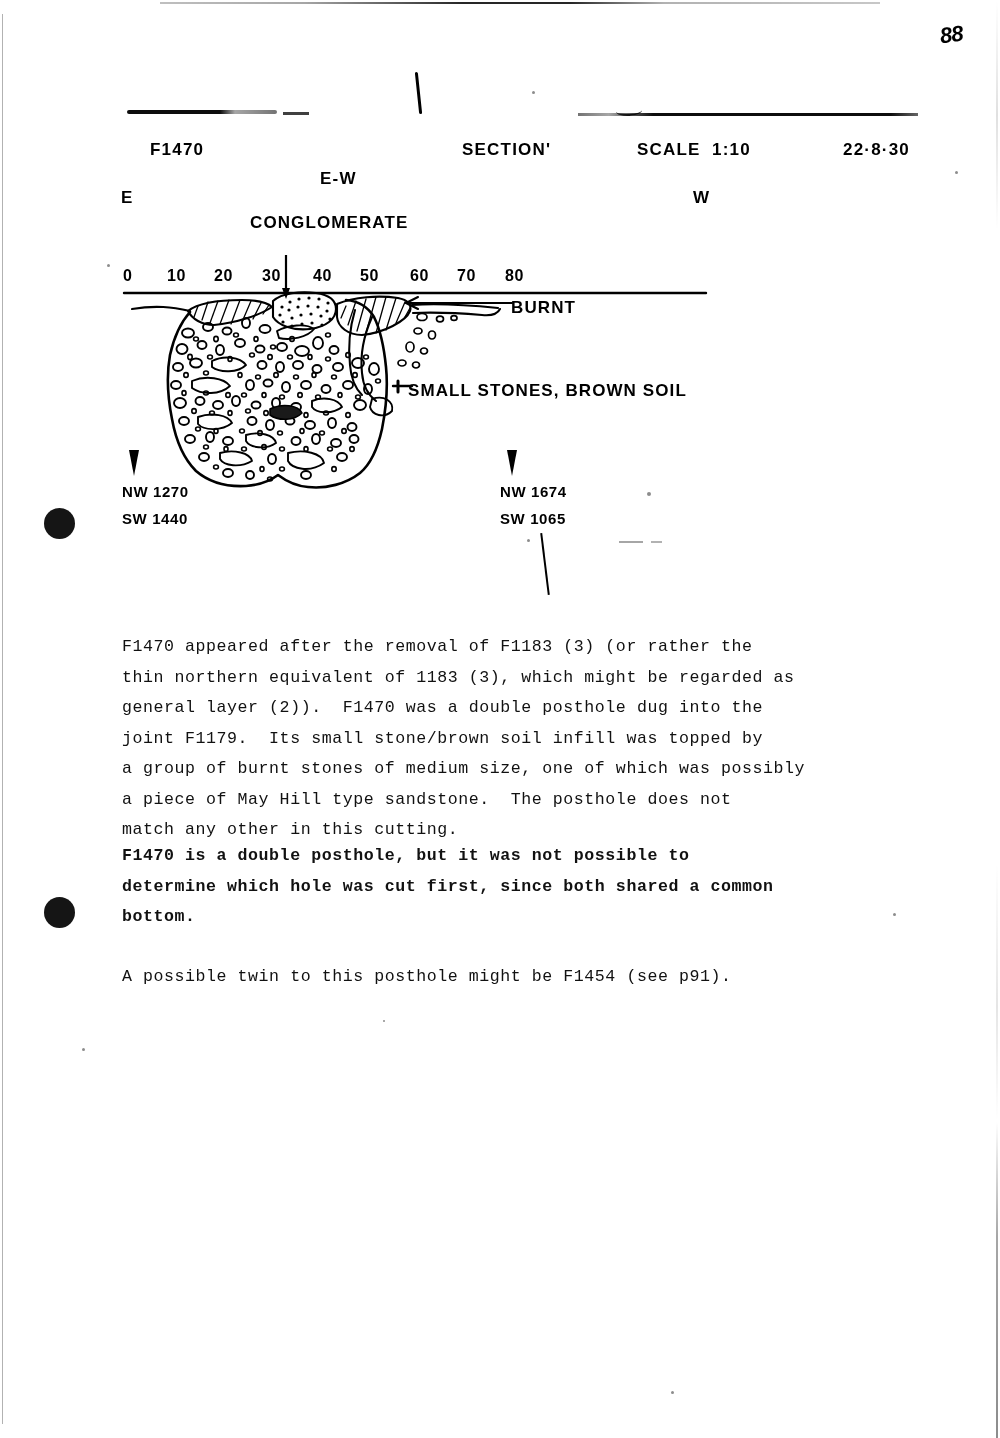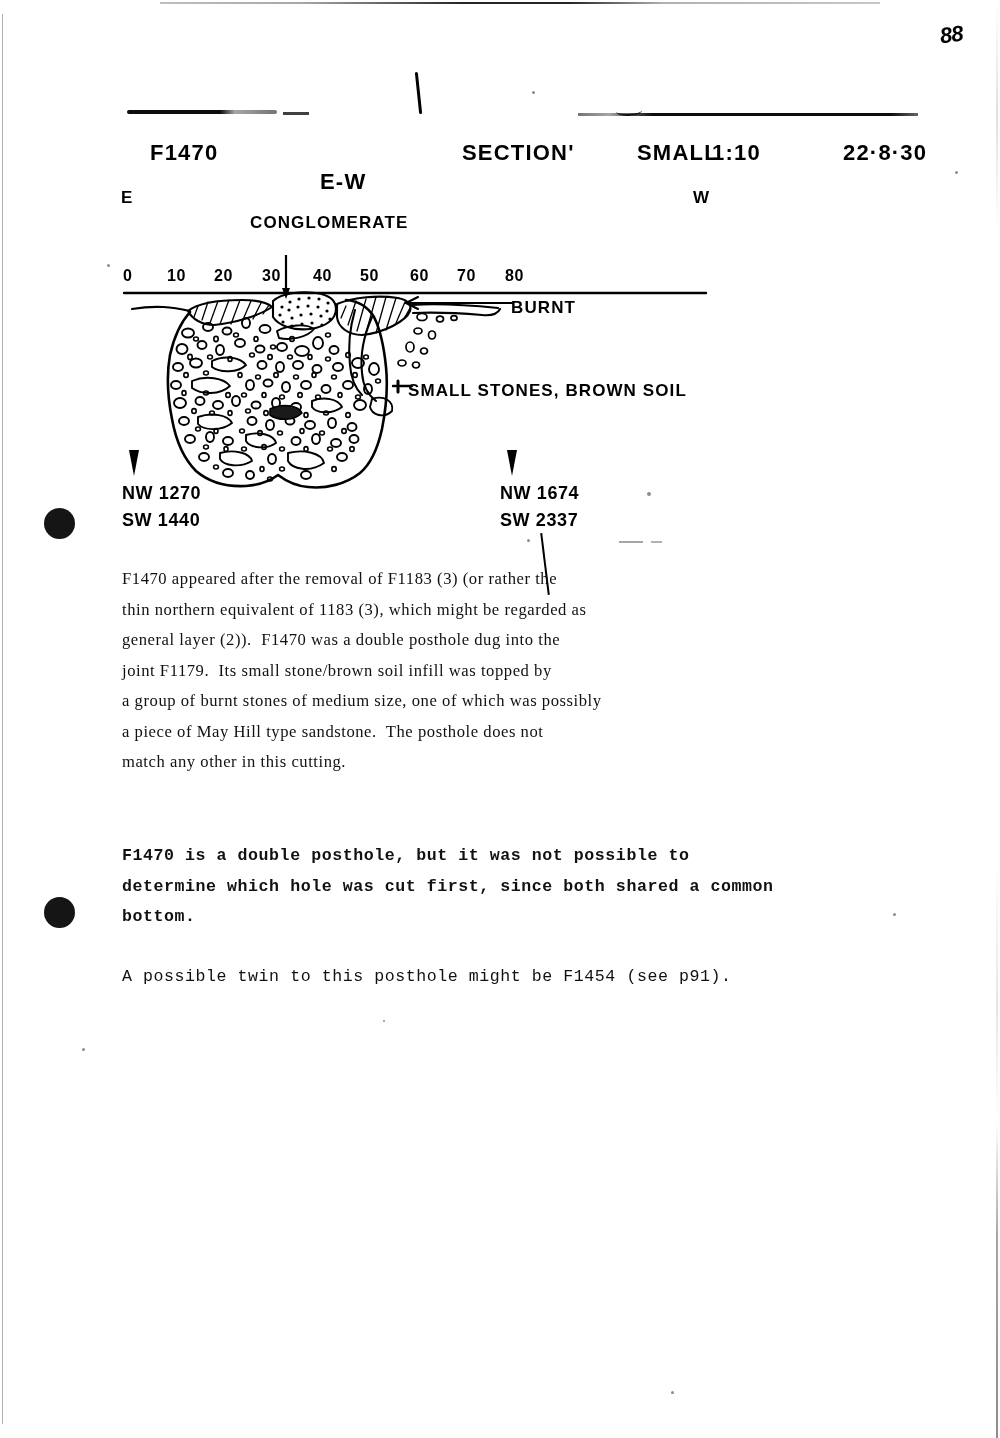--- a/index.html
+++ b/index.html
@@ -107,21 +107,21 @@
     left: 417px; top: 72px;
     width: 3px; height: 42px;
     background: #000;
     transform: skewX(6deg);
     border-radius: 2px;
   }
 
   .hdr-label {
     position: absolute;
     font-family: "Liberation Sans", sans-serif;
-    font-size: 22px;
+    font-size: 17px;
     font-weight: 700;
     letter-spacing: 1.2px;
     white-space: nowrap;
   }
   .hdr-label.f1470   { left: 150px; top: 140px; }
   .hdr-label.ew      { left: 320px; top: 140px; margin-top: 29px; }
   .hdr-label.section { left: 462px; top: 140px; }
   .hdr-label.scale-w { left: 637px; top: 140px; }
   .hdr-label.scale-v { left: 712px; top: 140px; }
   .hdr-label.date    { left: 843px; top: 140px; }
@@ -157,21 +157,21 @@
     left: 7px; top: 0;
     width: 0; height: 0;
     border-left: 5px solid transparent;
     border-right: 5px solid transparent;
     border-top: 26px solid #000;
   }
   .coord-block .coord-line {
     position: absolute;
     left: 0;
     font-family: "Liberation Sans", sans-serif;
-    font-size: 18px;
+    font-size: 15px;
     font-weight: 700;
     letter-spacing: 0.6px;
     white-space: nowrap;
   }
   .coord-block .line1 { top: 33px; }
   .coord-block .line2 { top: 60px; }
 
   #coord-left  { left: 122px; top: 450px; }
   #coord-right { left: 500px; top: 450px; }
 
@@ -188,21 +188,21 @@
     position: absolute;
     left: 122px;
     width: 800px;
     font-family: "Liberation Mono", "DejaVu Sans Mono", monospace;
     font-size: 16.6px;
     line-height: 30.5px;
     letter-spacing: 0.55px;
     color: #111;
     white-space: pre-wrap;
   }
-  #para-1 { top: 564px; font-family: Liberation Serif, serif; }
+  #para-1 { top: 632px; }
   #para-2 { top: 841px; font-weight: bold; }
   #para-3 { top: 962px; }
 
   
   #section-drawing {
     position: absolute;
     left: 110px;
     top: 255px;
     width: 620px;
     height: 250px;
@@ -234,21 +234,21 @@
 
 <div class="hdr-rule-left"></div>
 <div class="hdr-rule-left-tail"></div>
 <div class="hdr-rule-right"></div>
 <div class="hdr-squiggle"></div>
 <div class="hdr-pen-stroke"></div>
 
 <div class="hdr-label f1470">F1470</div>
 <div class="hdr-label ew">E-W</div>
 <div class="hdr-label section">SECTION'</div>
-<div class="hdr-label scale-w">SMALL</div>
+<div class="hdr-label scale-w">SCALE</div>
 <div class="hdr-label scale-v">1:10</div>
 <div class="hdr-label date">22·8·30</div>
 
 <div class="compass east">E</div>
 <div class="compass west">W</div>
 
 <div class="annot conglomerate">CONGLOMERATE</div>
 <div class="annot burnt">BURNT</div>
 <div class="annot smallstones">SMALL STONES, BROWN SOIL</div>
 
@@ -511,21 +511,21 @@
 
 <div class="coord-block" id="coord-left">
   <div class="wedge"></div>
   <div class="coord-line line1">NW 1270</div>
   <div class="coord-line line2">SW 1440</div>
 </div>
 
 <div class="coord-block" id="coord-right">
   <div class="wedge"></div>
   <div class="coord-line line1">NW 1674</div>
-  <div class="coord-line line2">SW 2337</div>
+  <div class="coord-line line2">SW 1065</div>
 </div>
 
 <div class="pen-trail"></div>
 
 <div class="body-text" id="para-1">F1470 appeared after the removal of F1183 (3) (or rather the
 thin northern equivalent of 1183 (3), which might be regarded as
 general layer (2)).  F1470 was a double posthole dug into the
 joint F1179.  Its small stone/brown soil infill was topped by
 a group of burnt stones of medium size, one of which was possibly
 a piece of May Hill type sandstone.  The posthole does not

